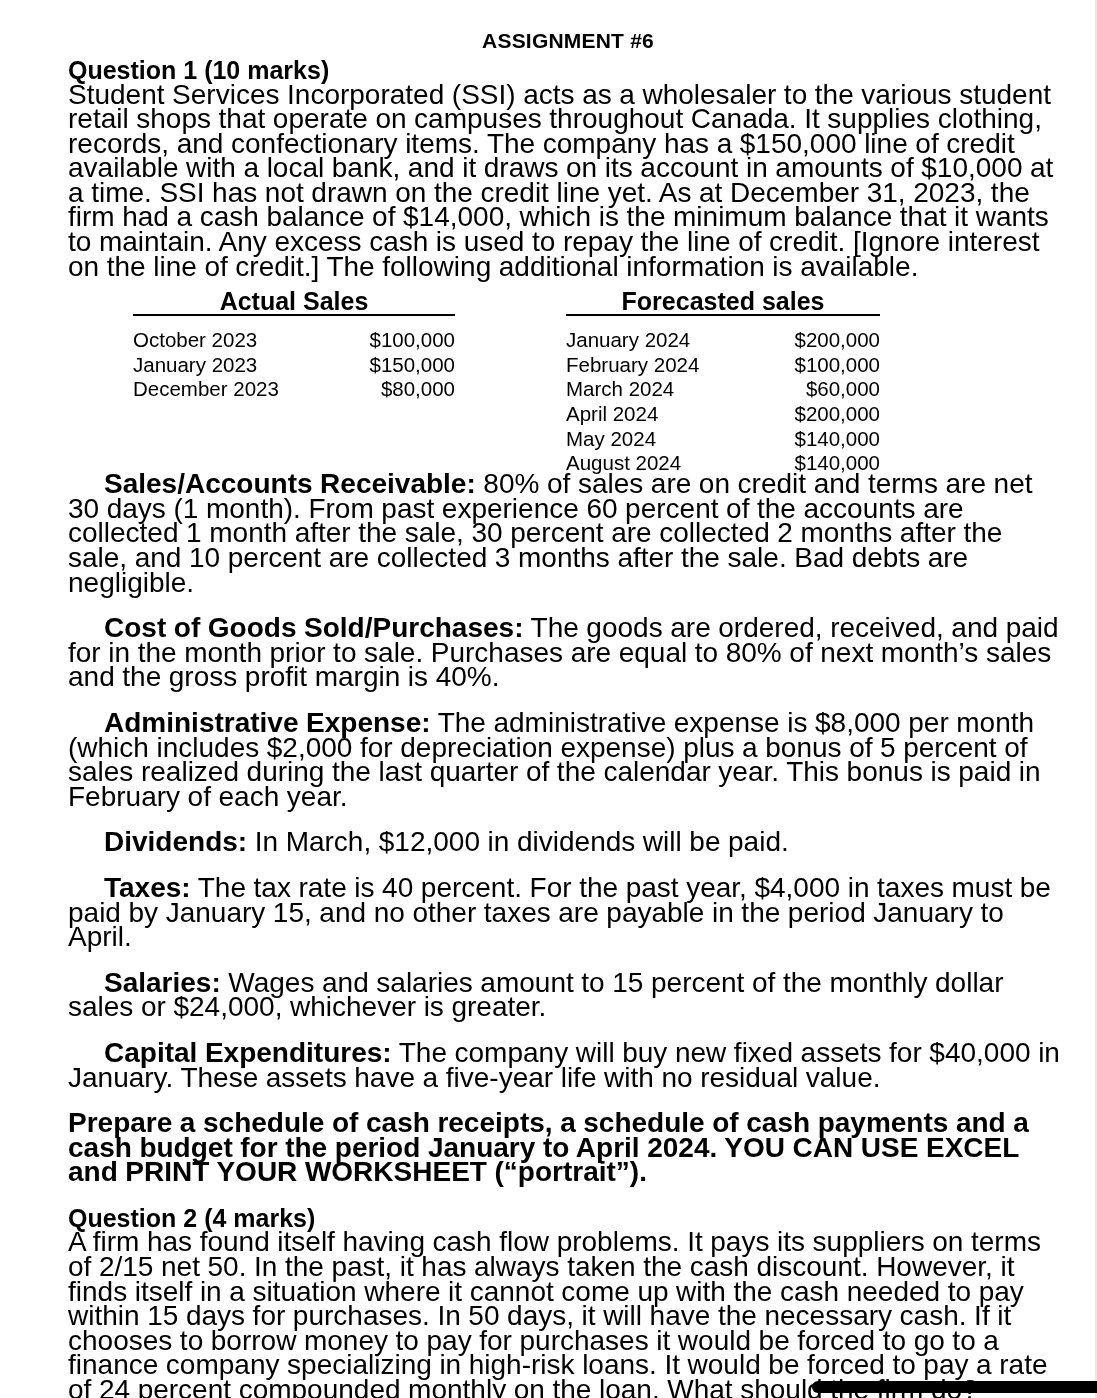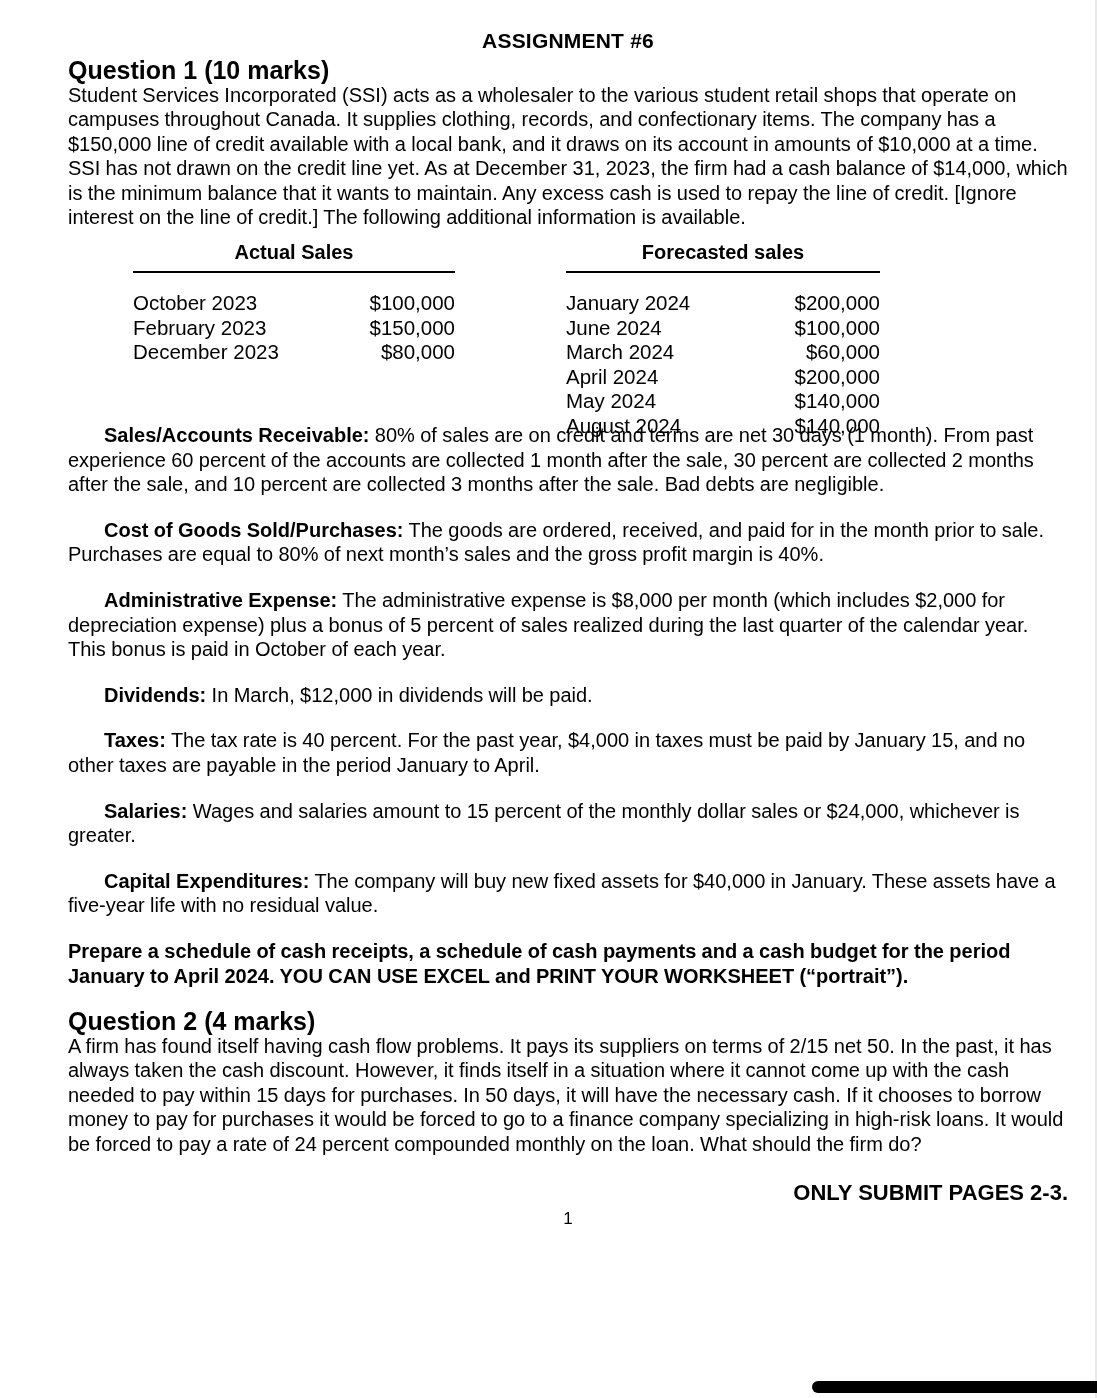--- a/index.html
+++ b/index.html
@@ -54,21 +54,21 @@
   }
 
   .q-head {
     font-size: 25px;
     font-weight: bold;
     line-height: 24.5px;
     margin: 0;
   }
 
   p.body-text {
-    font-size: 20px;
+    font-size: 28px;
     line-height: 24.6px;
     margin: 0;
     text-align: left;
     word-spacing: -0.2px;
   }
 
   p.spaced {
     margin-top: 21px;
   }
 
@@ -85,25 +85,25 @@
     top: 0;
     font-size: 20.5px;
     line-height: 24.6px;
   }
   .sales-table.left  { left: 65px;  width: 322px; }
   .sales-table.right { left: 498px; width: 314px; }
 
   .sales-caption {
     text-align: center;
     font-weight: bold;
-    font-size: 20px;
+    font-size: 25px;
     line-height: 23px;
-    padding-bottom: 7px;
+    padding-bottom: 1px;
     border-bottom: 2.5px solid #000;
-    margin-bottom: 18px;
+    margin-bottom: 12px;
   }
 
   .sales-row {
     display: flex;
     justify-content: space-between;
     line-height: 24.6px;
   }
   .sales-row .m { text-align: left; white-space: nowrap; }
   .sales-row .v { text-align: right; white-space: nowrap; }
 
@@ -150,37 +150,37 @@
 
     <div class="tables">
 
       <div class="sales-table left">
         <div class="sales-caption">Actual Sales</div>
         <div class="sales-row">
           <span class="m">October 2023</span>
           <span class="v">$100,000</span>
         </div>
         <div class="sales-row">
-          <span class="m">February 2023</span>
+          <span class="m">January 2023</span>
           <span class="v">$150,000</span>
         </div>
         <div class="sales-row">
           <span class="m">December 2023</span>
           <span class="v">$80,000</span>
         </div>
       </div>
 
       <div class="sales-table right">
         <div class="sales-caption">Forecasted sales</div>
         <div class="sales-row">
           <span class="m">January 2024</span>
           <span class="v">$200,000</span>
         </div>
         <div class="sales-row">
-          <span class="m">June 2024</span>
+          <span class="m">February 2024</span>
           <span class="v">$100,000</span>
         </div>
         <div class="sales-row">
           <span class="m">March 2024</span>
           <span class="v">$60,000</span>
         </div>
         <div class="sales-row">
           <span class="m">April 2024</span>
           <span class="v">$200,000</span>
         </div>
@@ -193,21 +193,21 @@
           <span class="v">$140,000</span>
         </div>
       </div>
 
     </div>
 
     <p class="body-text"><span class="lbl">Sales/Accounts Receivable:</span><span>  80% of sales are on credit and terms are net 30 days (1 month).  From past experience 60 percent of the accounts are collected 1 month after the sale, 30 percent are collected 2 months after the sale, and 10 percent are collected 3 months after the sale.  Bad debts are negligible.</span></p>
 
     <p class="body-text spaced"><span class="lbl">Cost of Goods Sold/Purchases:</span><span>  The goods are ordered, received, and paid for in the month prior to sale.  Purchases are equal to 80% of next month’s sales and the gross profit margin is 40%.</span></p>
 
-    <p class="body-text spaced"><span class="lbl">Administrative Expense:</span><span>  The administrative expense is $8,000 per month (which includes $2,000 for depreciation expense) plus a bonus of 5 percent of sales realized during the last quarter of the calendar year.  This bonus is paid in October of each year.</span></p>
+    <p class="body-text spaced"><span class="lbl">Administrative Expense:</span><span>  The administrative expense is $8,000 per month (which includes $2,000 for depreciation expense) plus a bonus of 5 percent of sales realized during the last quarter of the calendar year.  This bonus is paid in February of each year.</span></p>
 
     <p class="body-text spaced"><span class="lbl">Dividends:</span><span> In March, $12,000 in dividends will be paid.</span></p>
 
     <p class="body-text spaced"><span class="lbl">Taxes:</span><span>  The tax rate is 40 percent.  For the past year, $4,000 in taxes must be paid by January 15, and no other taxes are payable in the period January to April.</span></p>
 
     <p class="body-text spaced"><span class="lbl">Salaries:</span><span> Wages and salaries amount to 15 percent of the monthly dollar sales or $24,000, whichever is greater.</span></p>
 
     <p class="body-text spaced"><span class="lbl">Capital Expenditures:</span><span>  The company will buy new fixed assets for $40,000 in January.  These assets have a five-year life with no residual value.</span></p>
 
     <p class="body-text spaced lbl">Prepare a schedule of cash receipts, a schedule of cash payments and a cash budget for the period January to April 2024.  YOU CAN USE EXCEL and PRINT YOUR WORKSHEET (“portrait”).</p>

